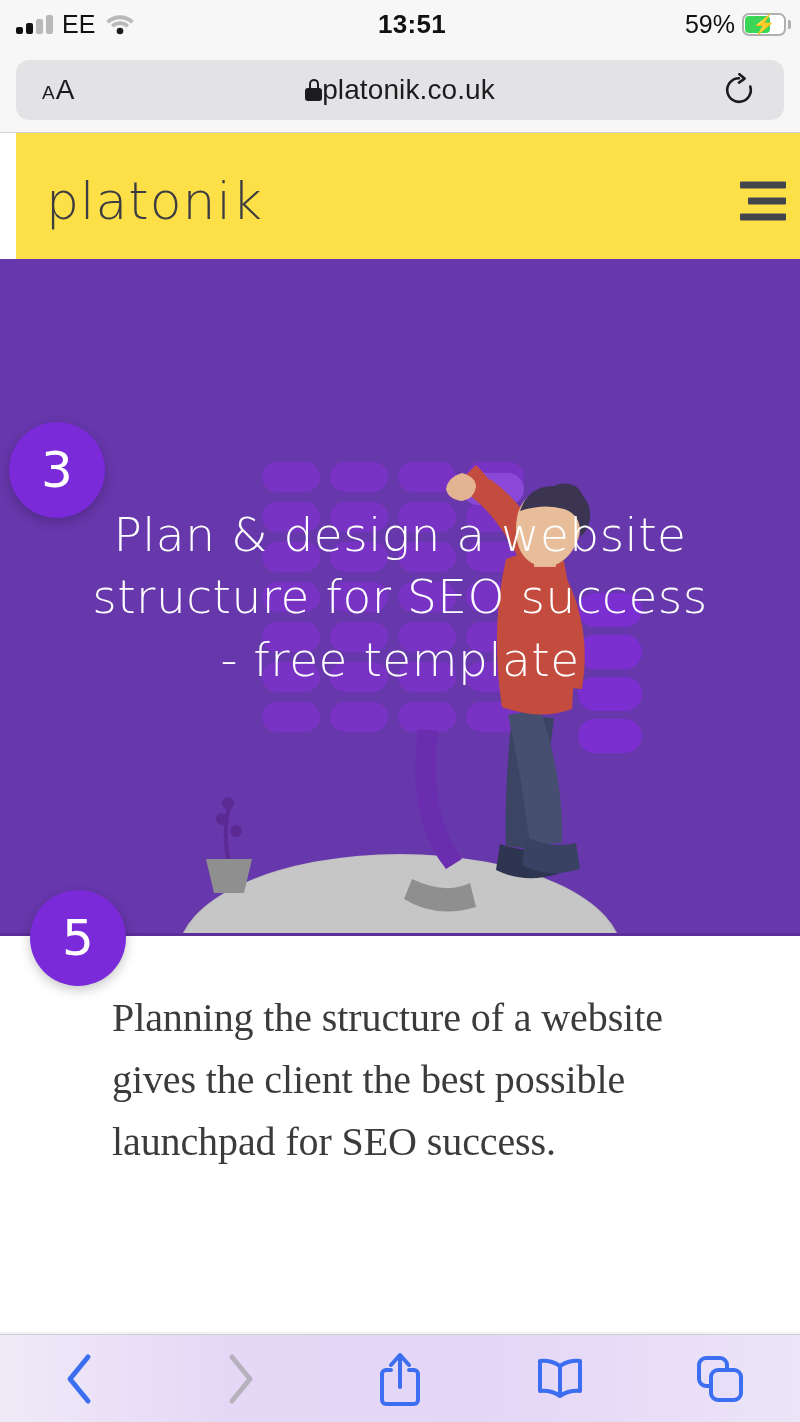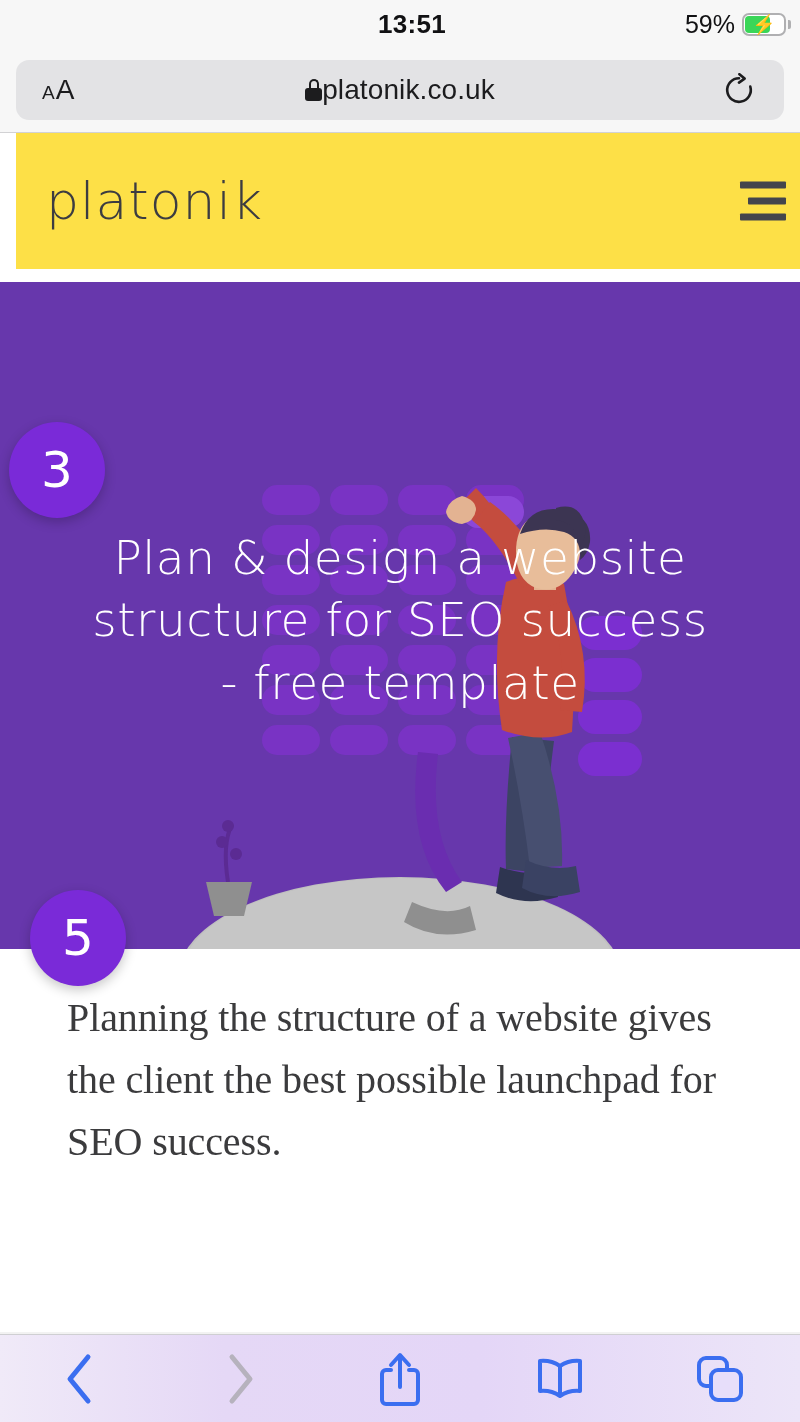--- a/index.html
+++ b/index.html
@@ -127,21 +127,21 @@
     position: absolute; right: 30px; top: 50%; transform: translateY(-50%);
     width: 46px; display: flex; flex-direction: column; gap: 9px; align-items: flex-end;
   }
   .hamburger span { display: block; height: 7px; background: #44454c; border-radius: 1px; }
   .hamburger span:nth-child(1) { width: 46px; }
   .hamburger span:nth-child(2) { width: 38px; }
   .hamburger span:nth-child(3) { width: 46px; }
 
   
   .hero {
-    position: absolute; top: 282px; left: 0;
+    position: absolute; top: 259px; left: 0;
     width: 800px; height: 677px;
     background: #6737ac;
     overflow: hidden;
     border-bottom: 3px solid #5a2f99;
   }
   .hero-illus { position: absolute; left: 0; top: 0; width: 800px; height: 677px; }
 
   .hero-title {
     position: absolute; left: 0; top: 0; width: 800px; height: 677px;
     display: flex; align-items: center; justify-content: center;
@@ -188,20 +188,21 @@
     padding: 38px 68px 0 67px;
     overflow: hidden;
   }
   .article p {
     font-family: "Liberation Serif", serif;
     font-size: 40px;
     line-height: 1.55;
     color: #3b3b3d;
     margin-bottom: 30px;
     letter-spacing: -.1px;
+    margin-left: 45px;
   }
 
   
   .toolbar {
     position: absolute; left: 0; bottom: 0;
     width: 800px; height: 88px;
     background: linear-gradient(90deg,#f0eaf8 0%,#e5d8f6 28%,#e4d6f7 60%,#ece5f8 100%);
     border-top: 1px solid #cfcfd2;
     display: flex; align-items: center; justify-content: space-around;
   }
@@ -215,20 +216,36 @@
     position: absolute; left: 0; bottom: 88px; width: 800px; height: 2px;
     background: rgba(0,0,0,.05);
   }
 </style>
 </head>
 <body>
 
 <div class="phone">
 
   <div class="statusbar">
+    <div class="sb-left">
+      <div class="signal">
+        <i class="on"></i>
+          <i class="on"></i>
+          <i></i>
+          <i></i>
+      </div>
+      <div class="carrier">EE</div>
+      <div class="wifi">
+        <svg width="30" height="22" viewBox="0 0 30 22">
+          <path d="M15 6.2c4.3 0 8.2 1.65 11.2 4.35l2.4-2.9C25 4.3 20.2 2.3 15 2.3S5 4.3 1.4 7.65l2.4 2.9C6.8 7.85 10.7 6.2 15 6.2z" fill="#b9b9bb"></path>
+          <path d="M15 12c2.5 0 4.8 1 6.5 2.6l2.4-2.9C21.5 9.5 18.4 8.2 15 8.2s-6.5 1.3-8.9 3.5l2.4 2.9C10.2 13 12.5 12 15 12z" fill="#b9b9bb"></path>
+          <circle cx="15" cy="18" r="3.3" fill="#1c1c1e"></circle>
+        </svg>
+      </div>
+    </div>
 
     <div class="sb-time">13:51</div>
 
     <div class="sb-right">
       <div class="batt-pct">59%</div>
       <div class="battery">
         <div class="shell"></div>
         <div class="fill"></div>
         <div class="nub"></div>
         <div class="bolt">⚡</div>

